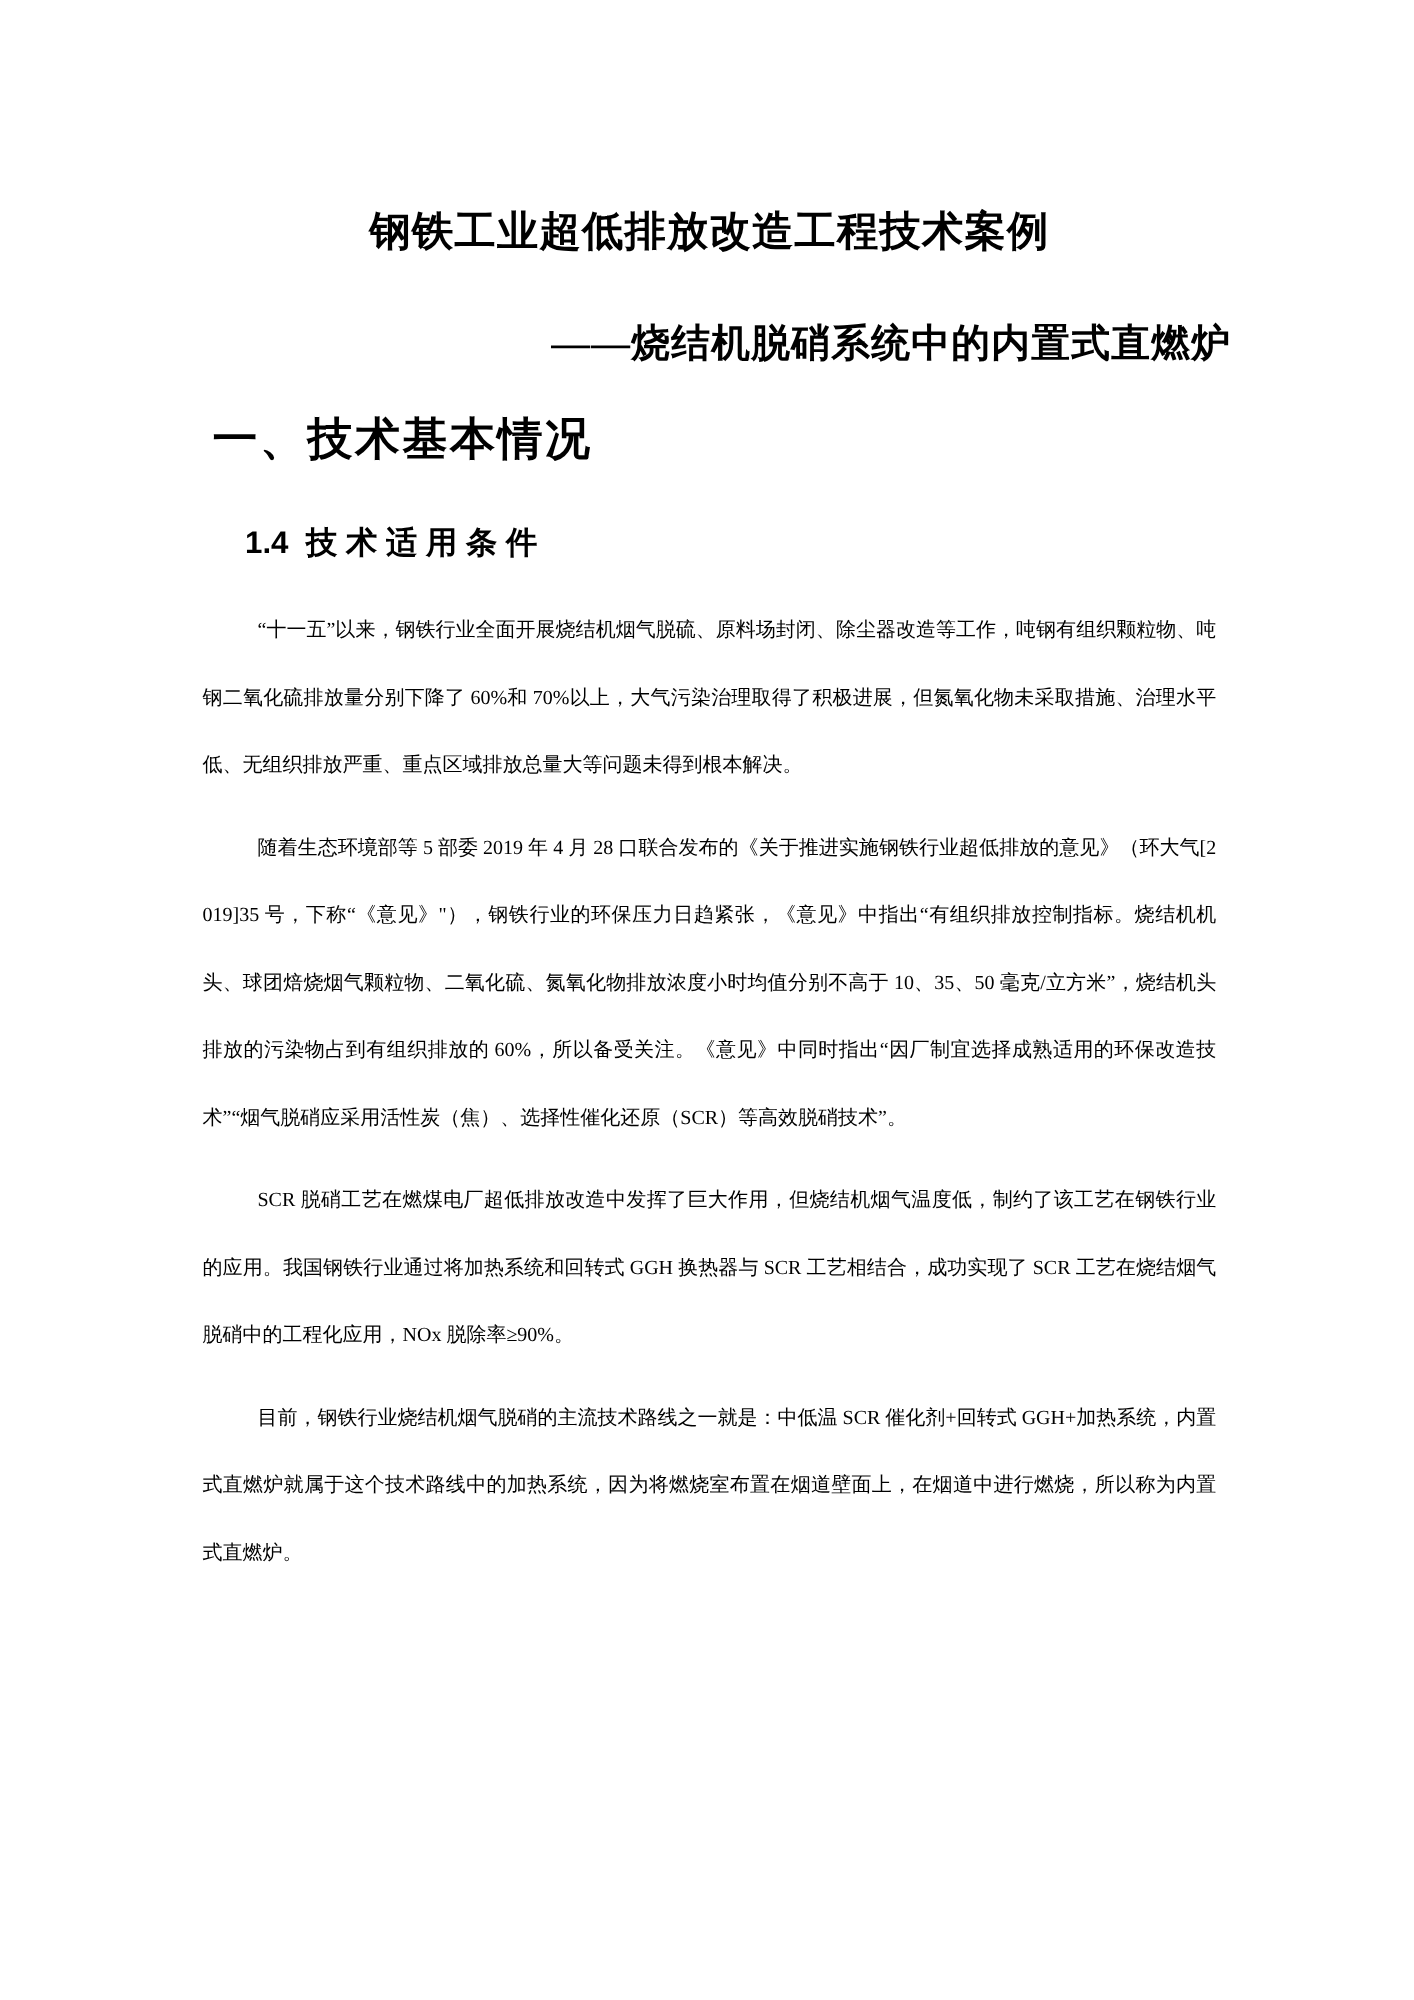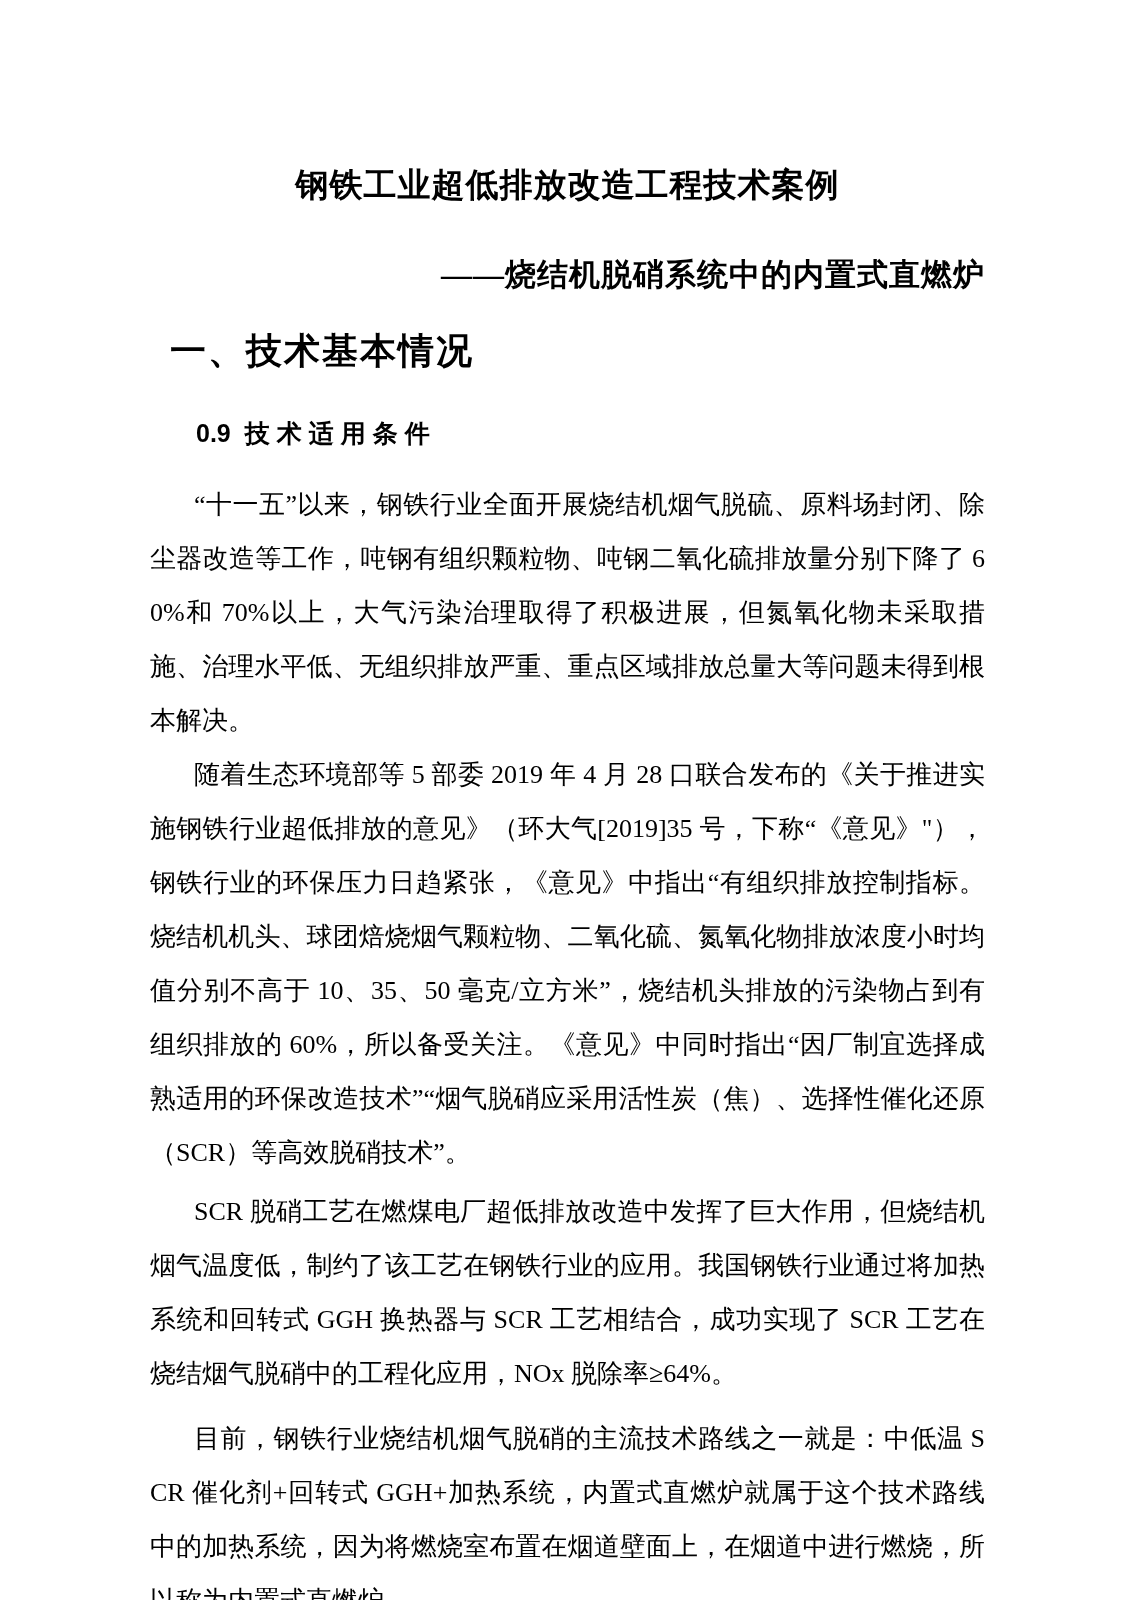--- a/index.html
+++ b/index.html
@@ -56,45 +56,45 @@
     letter-spacing: 0;
   }
   .subsection-label {
     letter-spacing: 7px;
     margin-top: 21px;
   }
   .body-text {
     margin-top: 28px;
   }
   p.body-para {
-    margin: 0;
-    font-size: 26px;
+    margin: 12px;
+    font-size: 16px;
     line-height: 54px;
     text-align: justify;
     text-indent: 44px;
     word-break: break-all;
   }
   p.body-para.gap-sm { margin-top: 5px; }
   p.body-para.gap-md { margin-top: 11px; }
 </style>
 </head>
 <body style="background: rgb(255, 255, 255); color: rgb(0, 0, 0);">
 
 <div class="page">
 
   <h1 class="doc-title">钢铁工业超低排放改造工程技术案例</h1>
 
   <h2 class="doc-subtitle">——烧结机脱硝系统中的内置式直燃炉</h2>
 
   <h3 class="section-heading">一、技术基本情况</h3>
 
   <h4 class="subsection-heading">
-    <span class="subsection-number">0.9</span><span class="subsection-label">技术适用条件</span>
+    <span class="subsection-number">1.4</span><span class="subsection-label">技术适用条件</span>
   </h4>
 
   <div class="body-text">
     <p class="body-para">“十一五”以来，钢铁行业全面开展烧结机烟气脱硫、原料场封闭、除尘器改造等工作，吨钢有组织颗粒物、吨钢二氧化硫排放量分别下降了 60%和 70%以上，大气污染治理取得了积极进展，但氮氧化物未采取措施、治理水平低、无组织排放严重、重点区域排放总量大等问题未得到根本解决。</p>
     <p class="body-para">随着生态环境部等 5 部委 2019 年 4 月 28 口联合发布的《关于推进实施钢铁行业超低排放的意见》（环大气[2019]35 号，下称“《意见》"），钢铁行业的环保压力日趋紧张，《意见》中指出“有组织排放控制指标。烧结机机头、球团焙烧烟气颗粒物、二氧化硫、氮氧化物排放浓度小时均值分别不高于 10、35、50 毫克/立方米”，烧结机头排放的污染物占到有组织排放的 60%，所以备受关注。《意见》中同时指出“因厂制宜选择成熟适用的环保改造技术”“烟气脱硝应采用活性炭（焦）、选择性催化还原（SCR）等高效脱硝技术”。</p>
-    <p class="body-para gap-sm">SCR 脱硝工艺在燃煤电厂超低排放改造中发挥了巨大作用，但烧结机烟气温度低，制约了该工艺在钢铁行业的应用。我国钢铁行业通过将加热系统和回转式 GGH 换热器与 SCR 工艺相结合，成功实现了 SCR 工艺在烧结烟气脱硝中的工程化应用，NOx 脱除率≥64%。</p>
+    <p class="body-para gap-sm">SCR 脱硝工艺在燃煤电厂超低排放改造中发挥了巨大作用，但烧结机烟气温度低，制约了该工艺在钢铁行业的应用。我国钢铁行业通过将加热系统和回转式 GGH 换热器与 SCR 工艺相结合，成功实现了 SCR 工艺在烧结烟气脱硝中的工程化应用，NOx 脱除率≥90%。</p>
     <p class="body-para gap-md">目前，钢铁行业烧结机烟气脱硝的主流技术路线之一就是：中低温 SCR 催化剂+回转式 GGH+加热系统，内置式直燃炉就属于这个技术路线中的加热系统，因为将燃烧室布置在烟道壁面上，在烟道中进行燃烧，所以称为内置式直燃炉。</p>
   </div>
 
 </div>
 
 </body></html>

